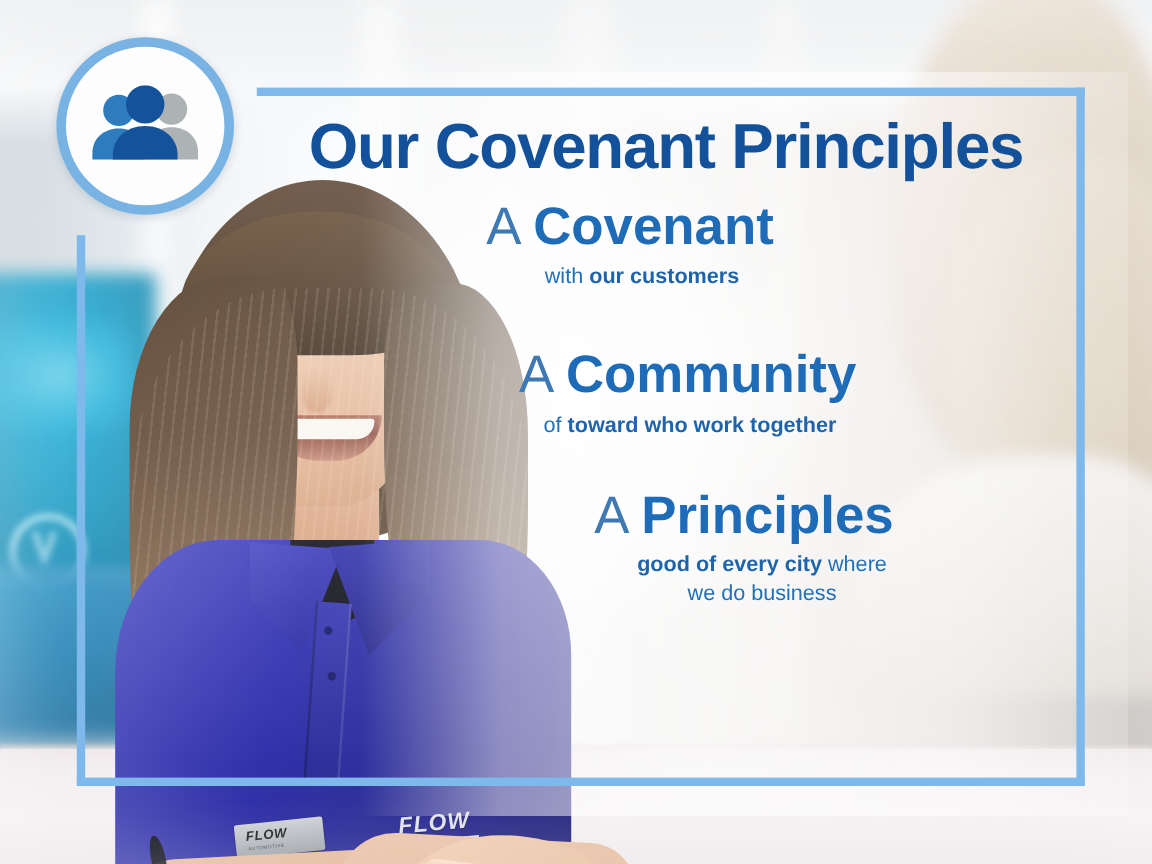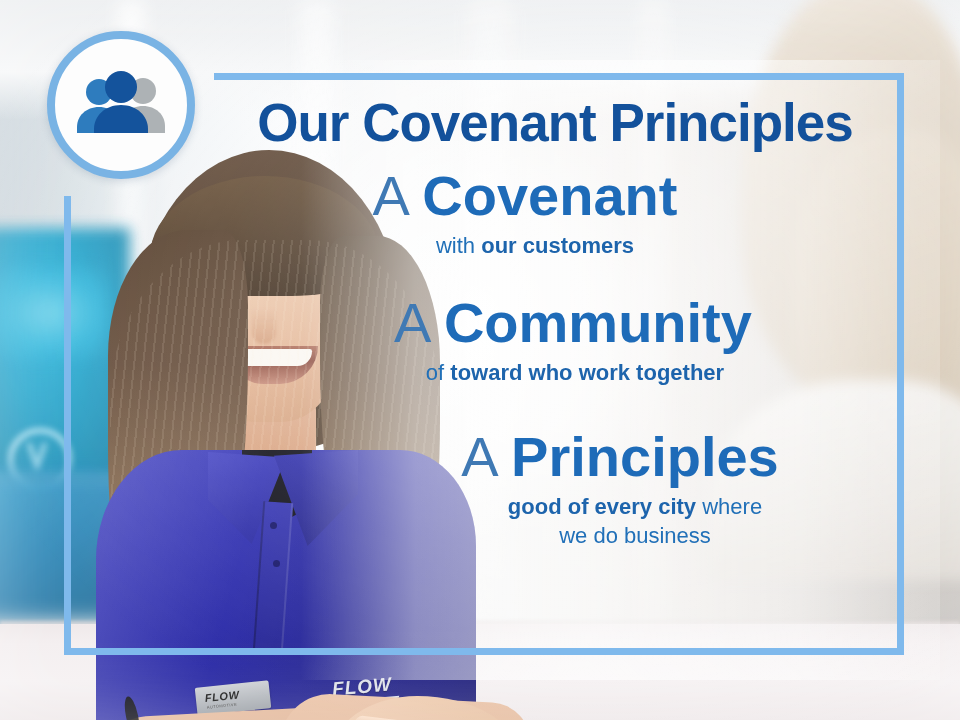--- a/index.html
+++ b/index.html
@@ -487,46 +487,46 @@
     margin-top: 20px;
     font-size: 53px;
     font-weight: bold;
     color: #13519B;
     letter-spacing: -1px;
     line-height: 1.04;
   }
 
   .block { margin-top: 20px; }
   .block .lead {
-    font-size: 56px;
+    font-size: 44px;
     line-height: 1.06;
     white-space: nowrap;
   }
   .block .lead .art {
     font-weight: normal;
     color: #3F79B4;
   }
   .block .lead .word {
     font-weight: bold;
     color: #1E6BB8;
   }
   .block .sub {
-    font-size: 22px;
+    font-size: 18px;
     line-height: 1.32;
     color: #2170B8;
     margin-top: 6px;
     font-weight: normal;
   }
   .block .sub b { font-weight: bold; color: #1D64AC; }
 
   #blk-covenant    { margin-top: 16px; }
   #blk-covenant .lead   { padding-right: 60px; }
   #blk-covenant .sub    { padding-right: 40px; }
 
-  #blk-community   { margin-top: 32px; }
+  #blk-community   { margin-top: 48px; }
   #blk-community .lead  { padding-left: 36px; }
   #blk-community .sub   { padding-left: 40px; }
 
   #blk-commitment  { margin-top: 40px; }
   #blk-commitment .lead { padding-left: 130px; }
   #blk-commitment .sub  { padding-left: 160px; }
 </style>
 </head>
 <body>
 

